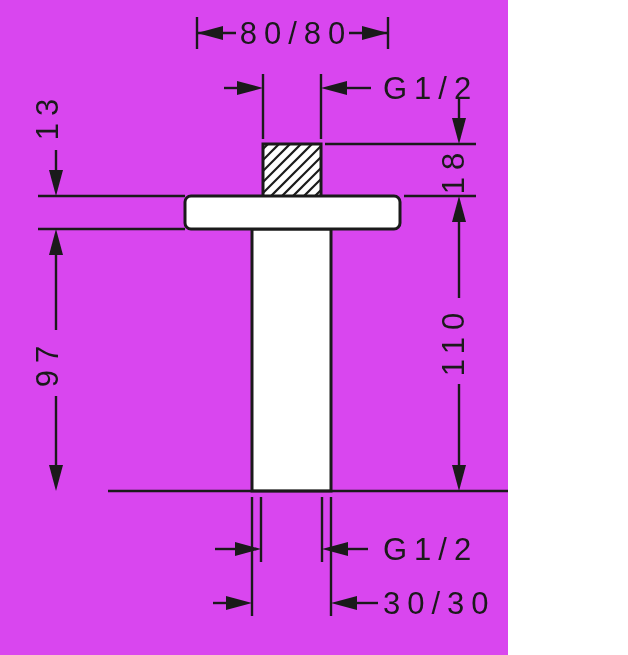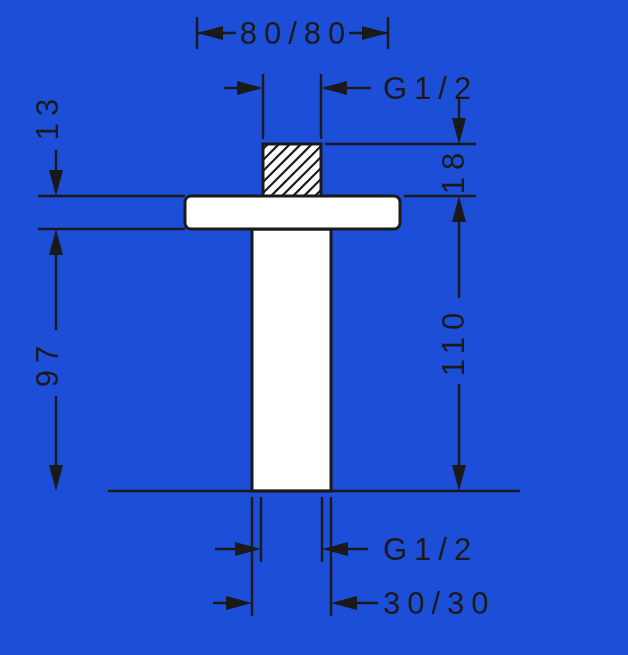--- a/index.html
+++ b/index.html
@@ -2,23 +2,23 @@
 <html><head>
 <meta charset="utf-8">
 <style>
   html, body {
     margin: 0;
     padding: 0;
     background: #ffffff;
   }
   .stage {
     position: relative;
-    width: 628px;
+    width: 508px;
     height: 655px;
-    background: #1d4ed8;
+    background: #d946ef;
     overflow: hidden;
   }
   svg { display: block; }
   .lbl {
     font-family: "Liberation Sans", sans-serif;
     font-size: 31px;
     letter-spacing: 7px;
     fill: #1a1a1a;
   }
   .outline {

